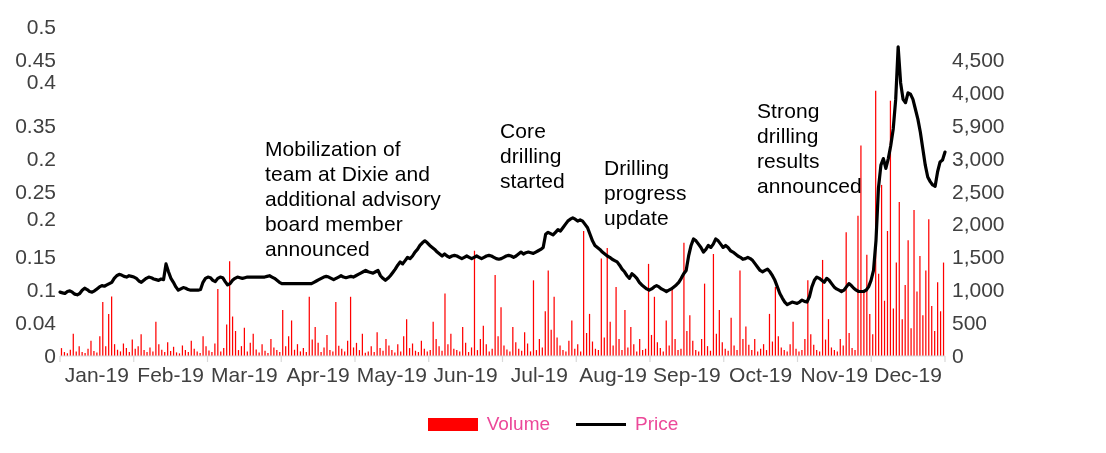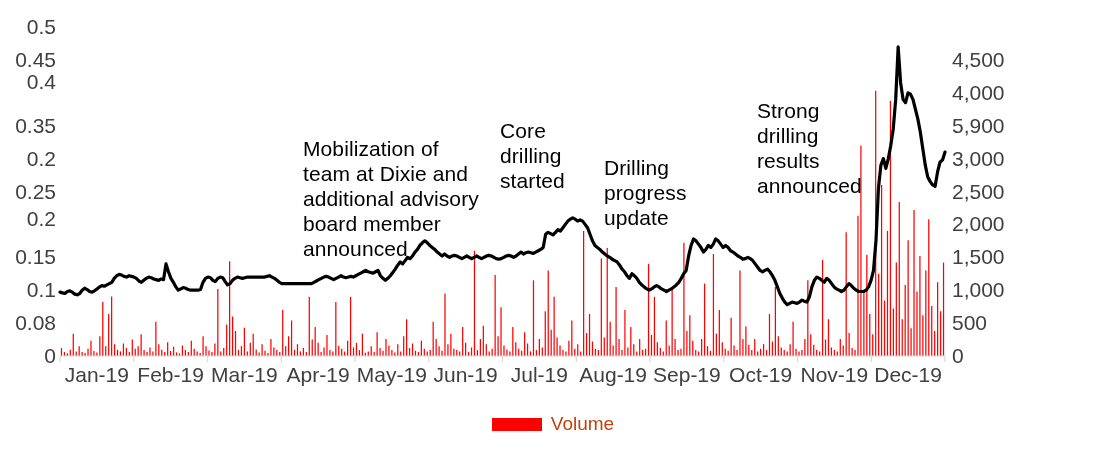--- a/index.html
+++ b/index.html
@@ -43,34 +43,34 @@
 
   #legend {
     position:absolute;
     left:0; right:0;
     top:413px;
     display:flex;
     justify-content:center;
     align-items:center;
     gap:26px;
     font-size:19px;
-    color:#c2410c;
+    color:#ec4899;
   }
   .legend-item { display:flex; align-items:center; gap:9px; }
   .swatch-bar  { width:50px; height:13px; background:#FF0000; }
   .swatch-line { width:50px; height:0; border-top:3px solid #000000; }
 </style>
 </head>
 <body>
 
 <div id="chart-root">
 
   <div id="y-left-axis">
       <div class="axis-label y-left" style="top: 345px;">0</div>
-      <div class="axis-label y-left" style="top: 312.1px;">0.08</div>
+      <div class="axis-label y-left" style="top: 312.1px;">0.04</div>
       <div class="axis-label y-left" style="top: 279.2px;">0.1</div>
       <div class="axis-label y-left" style="top: 246.3px;">0.15</div>
       <div class="axis-label y-left" style="top: 208px;">0.2</div>
       <div class="axis-label y-left" style="top: 180.5px;">0.25</div>
       <div class="axis-label y-left" style="top: 147.6px;">0.2</div>
       <div class="axis-label y-left" style="top: 114.7px;">0.35</div>
       <div class="axis-label y-left" style="top: 71px; text-align: right;">0.4</div>
       <div class="axis-label y-left" style="top: 48.9px;">0.45</div>
       <div class="axis-label y-left" style="top: 16px;">0.5</div>
     </div>
@@ -419,21 +419,21 @@
           <line x1="590" x2="590" y1="329" y2="335" stroke="#d9d9d9" stroke-width="1.2" vector-effect="non-scaling-stroke"></line>
           <line x1="663.75" x2="663.75" y1="329" y2="335" stroke="#d9d9d9" stroke-width="1.2" vector-effect="non-scaling-stroke"></line>
           <line x1="737.5" x2="737.5" y1="329" y2="335" stroke="#d9d9d9" stroke-width="1.2" vector-effect="non-scaling-stroke"></line>
           <line x1="811.25" x2="811.25" y1="329" y2="335" stroke="#d9d9d9" stroke-width="1.2" vector-effect="non-scaling-stroke"></line>
           <line x1="885" x2="885" y1="329" y2="335" stroke="#d9d9d9" stroke-width="1.2" vector-effect="non-scaling-stroke"></line>
         </g>
     </svg>
   </div>
 
   <div id="annotations-layer">
-      <div class="annotation" style="left: 265px; top: 136px; margin-left: 38px;">Mobilization of
+      <div class="annotation" style="left: 265px; top: 136px;">Mobilization of
 team at Dixie and
 additional advisory
 board member
 announced</div>
       <div class="annotation" style="left: 500px; top: 118px;">Core
 drilling
 started</div>
       <div class="annotation" style="left: 604px; top: 155px;">Drilling
 progress
 update</div>
@@ -441,14 +441,18 @@
 drilling
 results
 announced</div>
     </div>
 
   <div id="legend">
       <div class="legend-item">
         <span class="swatch-bar" style="background: rgb(255, 0, 0);"></span>
         <span>Volume</span>
       </div>
+      <div class="legend-item">
+        <span class="swatch-line" style="border-top-color: rgb(0, 0, 0);"></span>
+        <span>Price</span>
+      </div>
     </div>
 </div>
 
 </body></html>

